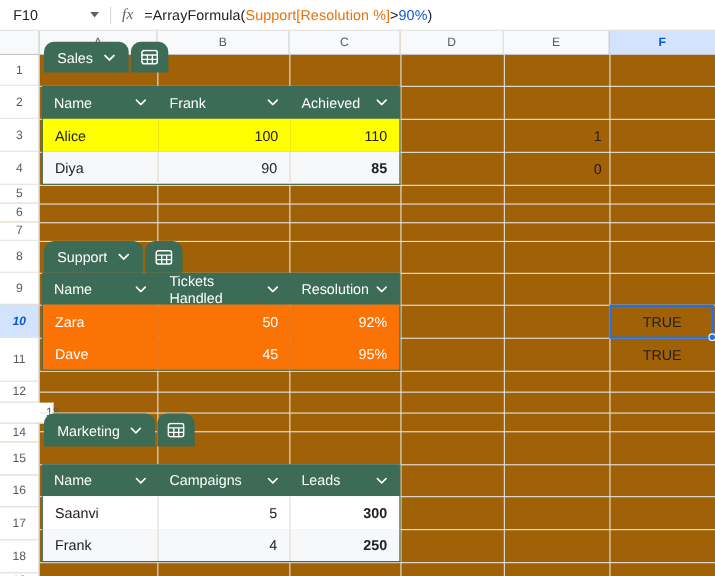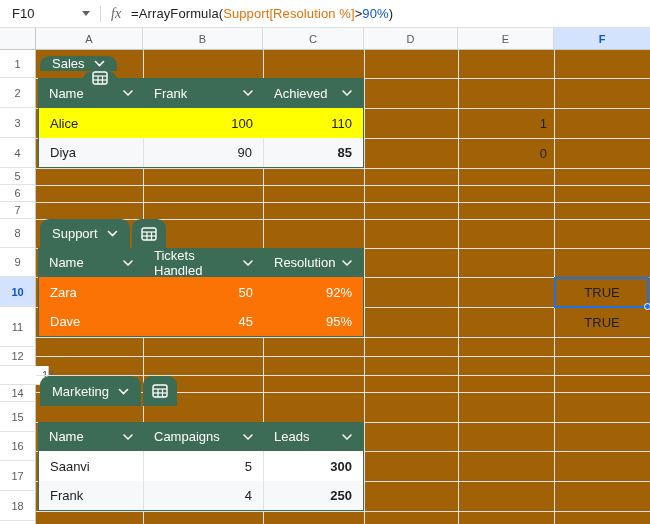--- a/index.html
+++ b/index.html
@@ -122,36 +122,36 @@
   <div class="row-hdrs">
     <div class="row-hdr" style="height:28px;">1</div>
     <div class="row-hdr" style="height:30px;">2</div>
     <div class="row-hdr" style="height:30px;">3</div>
     <div class="row-hdr" style="height:30px;">4</div>
     <div class="row-hdr" style="height:17px;">5</div>
     <div class="row-hdr" style="height:17px;">6</div>
     <div class="row-hdr" style="height:17px;">7</div>
     <div class="row-hdr" style="height:29px;">8</div>
     <div class="row-hdr" style="height:29px;">9</div>
-    <div class="row-hdr selected" style="height:30px;">10</div>
+    <div class="row-hdr selected" style="height:30px;font-style:italic;">10</div>
     <div class="row-hdr" style="height:40px;">11</div>
     <div class="row-hdr" style="height:19px;">12</div>
     <div class="row-hdr" style="height:19px;padding-left:48px;">13</div>
     <div class="row-hdr" style="height:17px;">14</div>
     <div class="row-hdr" style="height:30px;">15</div>
     <div class="row-hdr" style="height:29px;">16</div>
     <div class="row-hdr" style="height:30px;">17</div>
     <div class="row-hdr" style="height:30px;">18</div>
     <div class="row-hdr" style="height:13px;border-bottom:none;">19</div>
   </div>
 
   <div class="h-gridlines"></div>
   <div class="v-gridlines"></div>
 
-  <div class="table-tab" style="top:56px;height:28px;flex-direction:column;">
+  <div class="table-tab" style="top:38px;height:28px;">
     <div class="tab-name">
       <span>Sales</span>
       <svg class="chev" width="11" height="7" viewBox="0 0 11 7">
           <path d="M1.5 1.5 L5.5 5.5 L9.5 1.5" stroke="#fff" stroke-width="1.6" fill="none" stroke-linecap="round"></path>
         </svg>
     </div>
     <div class="tab-icon">
       <svg width="16" height="14" viewBox="0 0 16 14">
           <rect x="1" y="1" width="14" height="12" rx="2" stroke="#fff" stroke-width="1.4" fill="none"></rect>
           <line x1="1" y1="5" x2="15" y2="5" stroke="#fff" stroke-width="1.2"></line>

